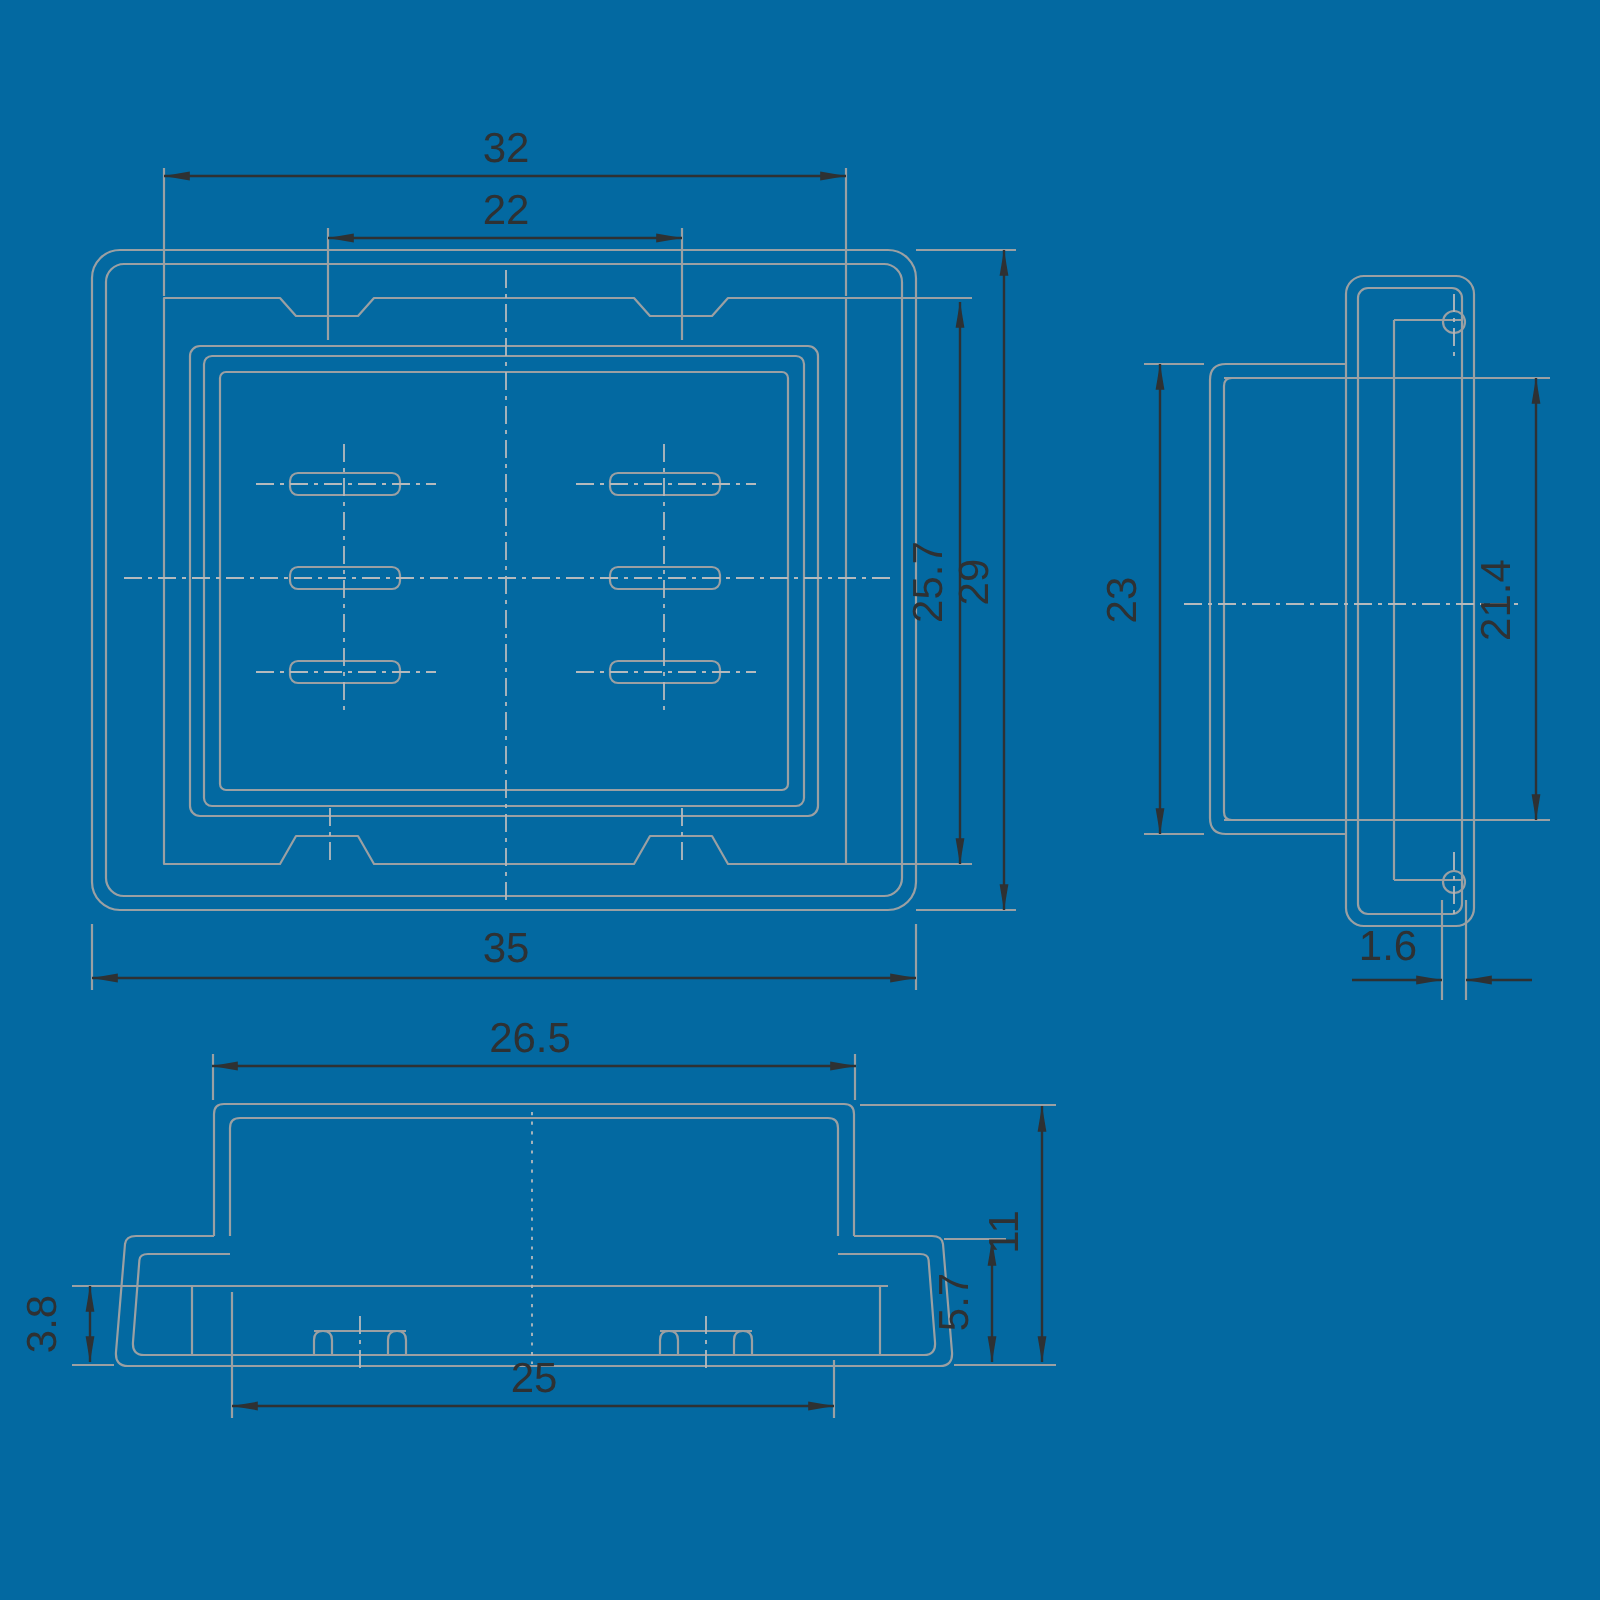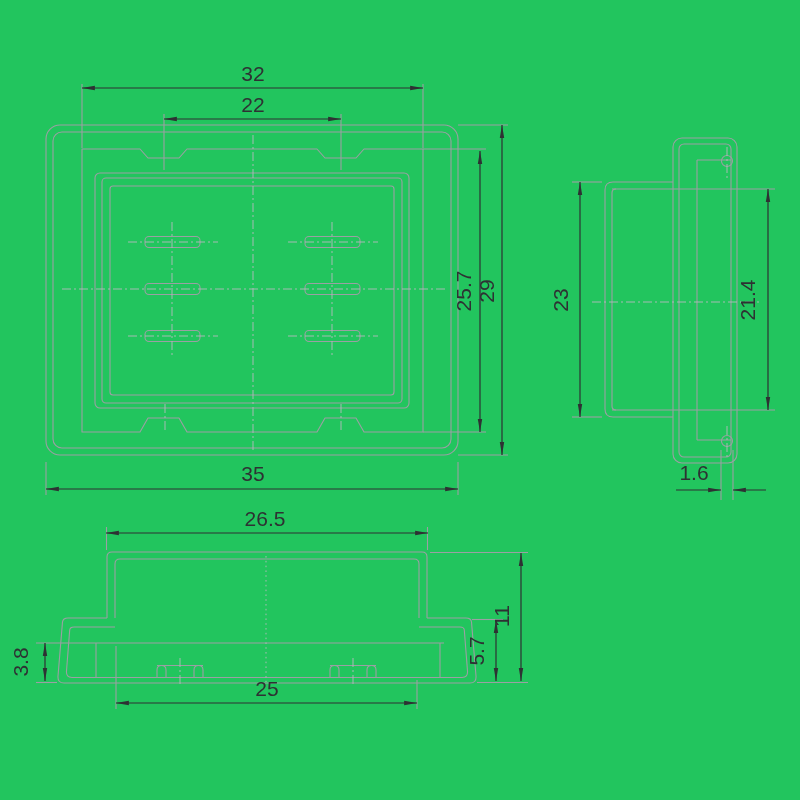--- a/index.html
+++ b/index.html
@@ -1,16 +1,16 @@
 <!DOCTYPE html>
 <html><head>
 <meta charset="utf-8">
 <style>
   html,body{margin:0;padding:0;background:#ffffff;}
-  .stage{width:800px;height:800px;position:relative;background:#22c55e;overflow:hidden;}
+  .stage{width:800px;height:800px;position:relative;background:#0369a1;overflow:hidden;}
   svg{display:block;}
   .g    {stroke:#9ba0a3;stroke-width:1.1;fill:none;stroke-linejoin:round;stroke-linecap:butt;}
   .cl   {stroke:#b5babd;stroke-width:0.9;fill:none;stroke-dasharray:9 3 2 3;}
   .dot  {stroke:#b5babd;stroke-width:0.9;fill:none;stroke-dasharray:1.6 3.2;}
   .dim  {stroke:#2e3133;stroke-width:1.2;fill:none;}
   .lbl  {font-family:"Liberation Sans","DejaVu Sans",sans-serif;font-size:21px;fill:#2e3133;}
 </style>
 </head>
 <body>
 

